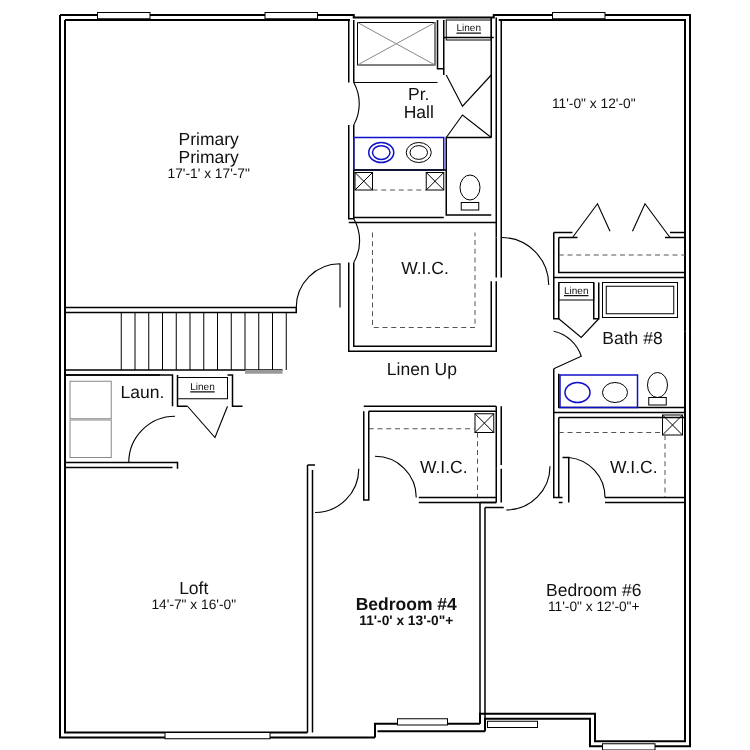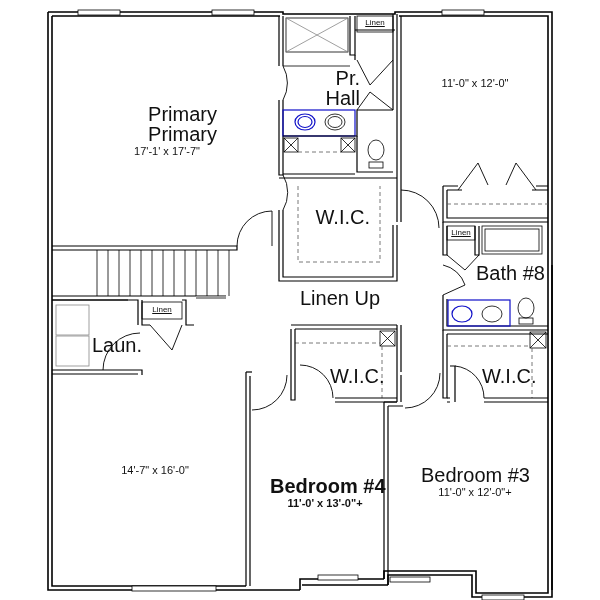--- a/index.html
+++ b/index.html
@@ -7,21 +7,21 @@
   #plan { position: absolute; left: 0; top: 0; width: 600px; height: 600px; }
   .wall { fill: none; stroke: #000; stroke-width: 1.6; }
   .wall2 { fill: none; stroke: #000; stroke-width: 1.2; }
   .thin { fill: none; stroke: #000; stroke-width: 0.8; }
   .dash { fill: none; stroke: #555; stroke-width: 0.8; stroke-dasharray: 4 3; }
   .gray { fill: none; stroke: #888; stroke-width: 0.8; }
   .blue { fill: none; stroke: #1010c8; stroke-width: 1.2; }
   .win { fill: #fff; stroke: #000; stroke-width: 0.8; }
   .door { fill: none; stroke: #000; stroke-width: 0.9; }
   .label { position: absolute; font-family: "Liberation Sans", sans-serif; color: #111; text-align: center; white-space: nowrap; line-height: 1.0; }
-  .room-name { font-size: 20px; text-align: right; }
+  .room-name { font-size: 14px; }
   .room-dim { font-size: 11px; margin-top: 2px; }
   .small { font-size: 8px; text-decoration: underline; }
 </style>
 </head>
 <body>
 
 <svg id="plan" viewBox="0 0 600 600" xmlns="http://www.w3.org/2000/svg">
 
   <g>
 
@@ -193,39 +193,40 @@
 </div>
 
 <div class="label" style="left:476px; top:263px; width:60px;">
   <div class="room-name">Bath #8</div>
 </div>
 
 <div class="label" style="left:300px; top:288px; width:75px;">
   <div class="room-name">Linen Up</div>
 </div>
 
-<div class="label" style="left:92px; top:306px; width:44px;margin-top:29px;">
+<div class="label" style="left:92px; top:306px; width:44px;">
   <div class="room-name">Laun.</div>
 </div>
 
 <div class="label" style="left:100px; top:463px; width:110px;">
+  <div class="room-name">Loft</div>
   <div class="room-dim">14'-7" x 16'-0"</div>
 </div>
 
 <div class="label" style="left:270px; top:476px; width:110px;font-weight:bold;">
   <div class="room-name">Bedroom #4</div>
   <div class="room-dim">11'-0' x 13'-0"+</div>
 </div>
 
 <div class="label" style="left:330px; top:366px; width:50px;">
   <div class="room-name">W.I.C.</div>
 </div>
 
 <div class="label" style="left:420px; top:465px; width:110px;">
-  <div class="room-name">Bedroom #3</div>
+  <div class="room-name">Bedroom #6</div>
   <div class="room-dim">11'-0" x 12'-0"+</div>
 </div>
 
 <div class="label" style="left:482px; top:366px; width:50px;">
   <div class="room-name">W.I.C.</div>
 </div>
 
 <div class="label small" style="left:357px; top:19px; width:36px;">Linen</div>
 <div class="label small" style="left:447px; top:229px; width:28px;">Linen</div>
 <div class="label small" style="left:142px; top:306px; width:40px;">Linen</div>

